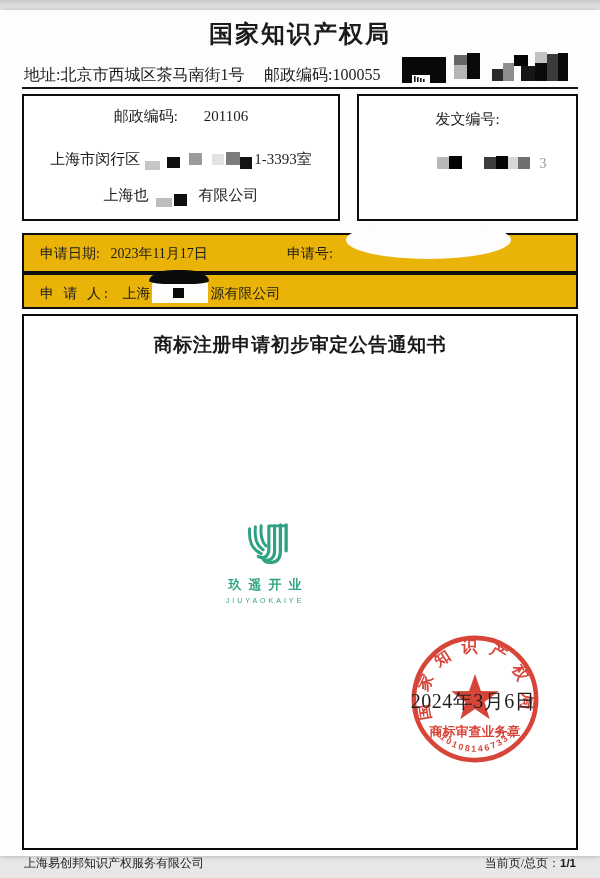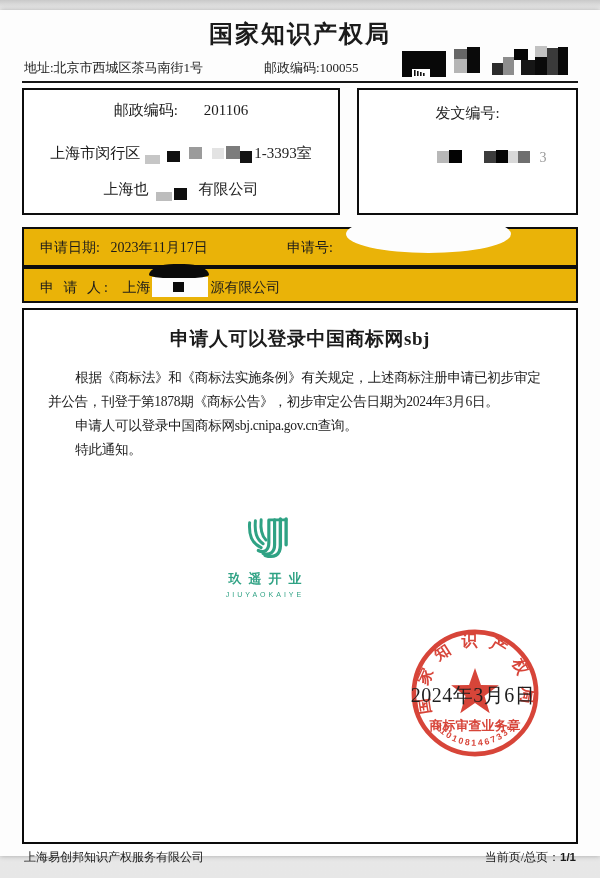--- a/index.html
+++ b/index.html
@@ -13,21 +13,21 @@
   }
   .page {
     position:absolute; left:0; right:0; top:10px; bottom:22px;
     background:#fdfdfd;
     box-shadow:0 0 5px rgba(0,0,0,.28);
   }
   .content { padding:0 22px; position:relative; }
 
   
   .agency-title { text-align:center; font-size:24px; font-weight:700; letter-spacing:2px; margin-top:9px; line-height:30px; }
-  .addr-row { position:relative; height:19px; margin-top:9px; font-size:13px; }
+  .addr-row { position:relative; height:19px; margin-top:15px; font-size:16px; }
   .addr-row .addr { position:absolute; left:2px; top:1px; }
   .addr-row .postal { position:absolute; left:242px; top:1px; }
   .mosaic-top { position:absolute; right:8px; top:-13px; width:170px; height:34px; }
   .hr { border-top:2.5px solid #161616; margin-top:4px; }
 
   
   .boxes { display:flex; gap:17px; margin-top:5px; height:127px;text-align:center; }
   .bx { border:2px solid #0d0d0d; background:#fff; }
   .recipient-box { width:318px; padding:11px 16px; font-size:15px; }
   .recipient-box .val { margin-left:26px; }
@@ -131,26 +131,21 @@
       <span class="appno">申请号:</span>
       <span class="blob-white" style="left:322px;top:-14px;width:165px;height:38px"></span>
     </div>
 
     <div class="row-box row2">
       <span class="lblgap">申 请 人:</span>
       <span style="margin-left:8px">上海</span><span class="redact-blob"></span><span>源有限公司</span>
     </div>
 
     <div class="notice-box">
-      <h2 class="notice-title">申请人可以登录中国商标网sbj</h2>
-      <div class="notice-body">
-        <p>根据《商标法》和《商标法实施条例》有关规定，上述商标注册申请已初步审定并公告，刊登于第1878期《商标公告》，初步审定公告日期为2024年3月6日。</p>
-        <p>申请人可以登录中国商标网sbj.cnipa.gov.cn查询。</p>
-        <p>特此通知。</p>
-      </div>
+      <h2 class="notice-title">商标注册申请初步审定公告通知书</h2>
 
       <div class="brand">
         <svg width="58" height="48" viewBox="0 0 60 50">
           <g stroke="#2fa284" fill="none" stroke-linecap="round">
             <path d="M14 8 C13 21 16 29 26 34" stroke-width="3.1"></path>
             <path d="M20 6 C19 18 21 25 28 30" stroke-width="3.1"></path>
             <path d="M26 5 C25 15 26 21 31 26" stroke-width="3.1"></path>
             <path d="M34 6 V29 C34 37 29 40 23 37" stroke-width="3.3"></path>
             <path d="M40 5 V31 C40 39 35 42 28 40" stroke-width="3.3"></path>
             <path d="M46 4 V32 C46 42 39 45 30 42" stroke-width="3.5"></path>

